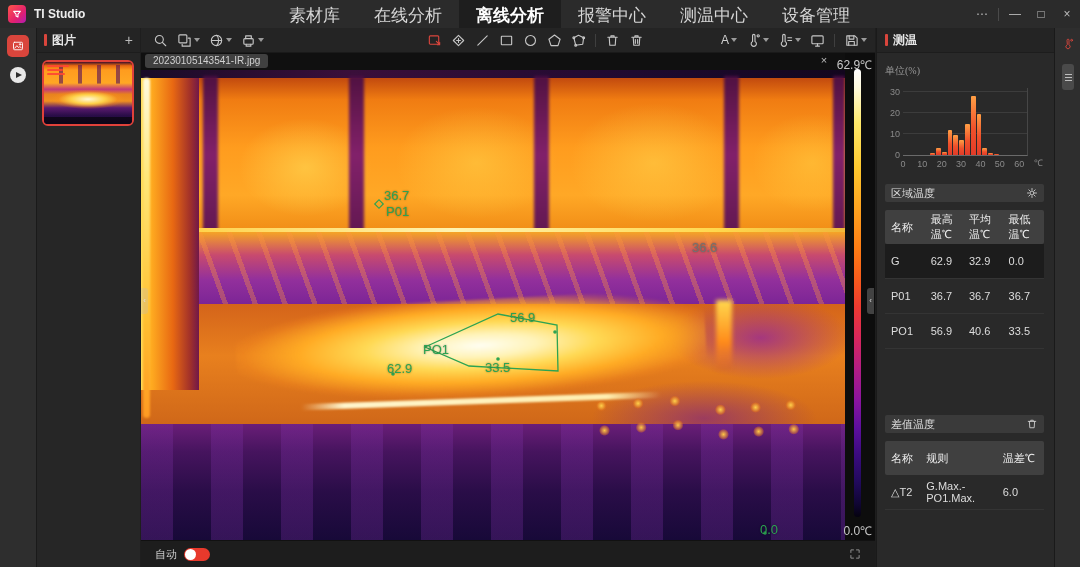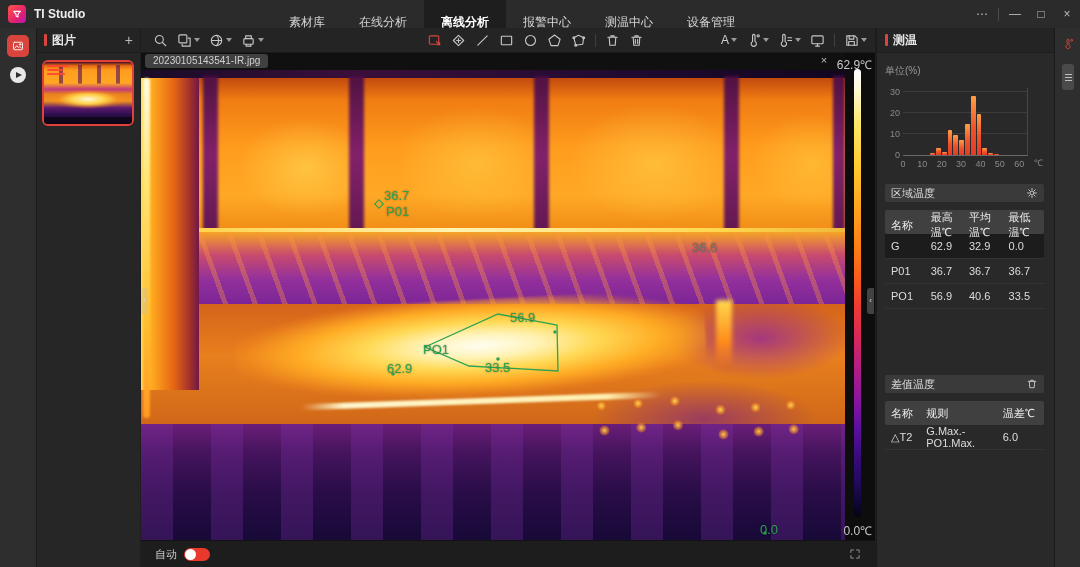--- a/index.html
+++ b/index.html
@@ -3,21 +3,21 @@
 <meta charset="utf-8">
 <style>
   html,body{margin:0;padding:0;background:#111;}
   .app{position:relative;width:1080px;height:567px;background:#1e1e1e;overflow:hidden;
        font-family:"Liberation Sans",sans-serif;color:#ccc;-webkit-font-smoothing:antialiased;}
   
   .titlebar{position:absolute;left:0;top:0;width:1080px;height:28px;background:#2b2b2b;display:flex;align-items:center;z-index:30;}
   .logo{width:18px;height:18px;margin-left:8px;border-radius:4px;background:linear-gradient(135deg,#ff5648,#e3206e 60%,#b31bb3);display:flex;align-items:center;justify-content:center;flex:0 0 auto;}
   .apptitle{margin-left:8px;font-size:12px;font-weight:bold;color:#eee;}
   .nav{position:absolute;left:272px;top:0;height:28px;display:flex;align-items:stretch;}
-  .nav-tab{padding:8px 17px;line-height:28px;font-size:12px;color:#d6d6d6;cursor:default;white-space:nowrap;}
+  .nav-tab{padding:2px 17px;line-height:28px;font-size:17px;color:#d6d6d6;cursor:default;white-space:nowrap;}
   .nav-tab.active{background:#1e1e1e;color:#fff;font-weight:bold;}
   .wctrl{position:absolute;right:0;top:0;height:28px;display:flex;align-items:center;}
   .wbtn{width:26px;text-align:center;font-size:12px;color:#bbb;line-height:28px;}
   .wsep{width:1px;height:13px;background:#4a4a4a;margin:0 3px;}
   
   .left-rail{position:absolute;left:0;top:28px;width:36px;bottom:0;background:#2e2e2e;border-right:1px solid #1a1a1a;z-index:20;}
   .rail-btn{width:22px;height:22px;margin:7px auto 0;border-radius:5px;display:flex;align-items:center;justify-content:center;}
   .rail-btn.active{background:#d9453c;}
   .playcir{width:16px;height:16px;border-radius:50%;background:#e8e8e8;position:relative;display:block;}
   .playcir:after{content:"";position:absolute;left:6px;top:4.5px;border-left:6px solid #2e2e2e;border-top:3.5px solid transparent;border-bottom:3.5px solid transparent;}
@@ -107,31 +107,31 @@
   .handle.hl{left:141px;top:288px;border-radius:0 3px 3px 0;}
   .handle.hr{left:867px;top:288px;border-radius:3px 0 0 3px;}
   
   .rpanel{position:absolute;left:876px;top:28px;width:177px;bottom:0;background:#292929;border-left:1px solid #1a1a1a;z-index:18;}
   .rp-head{height:24px;background:#242424;border-bottom:1px solid #1d1d1d;display:flex;align-items:center;padding:0 8px;}
   .rp-title{font-size:12px;font-weight:bold;color:#e6e6e6;}
   .rp-body{position:absolute;left:8px;right:10px;top:24px;bottom:0;}
   .chip{height:18px;background:#3a3a3a;border-radius:2px;display:flex;align-items:center;padding:0 6px;font-size:11px;color:#ddd;}
   .chip .sp{flex:1;}
   .chip1{margin-top:5px;}
-  .unit{margin-top:12px;font-size:10px;color:#999;}
+  .unit{margin-top:12px;font-size:10px;color:#999;font-family:Liberation Serif, serif;}
   .hist-wrap{position:relative;height:92px;margin-top:4px;}
   .hist-plot{position:absolute;left:18px;right:16px;top:6px;bottom:18px;border-bottom:1px solid #6a6a6a;border-right:1px solid #464646;}
   .hgrid{position:absolute;left:0;right:0;height:1px;background:#3c3c3c;}
   .hbar{position:absolute;bottom:0;border-radius:1px 1px 0 0;background:linear-gradient(180deg,#ff9f45,#ef512b 55%,#e23b28);}
   .hylab{position:absolute;left:-18px;width:15px;text-align:right;font-size:9px;color:#8a8a8a;transform:translateY(50%);}
   .hxlab{position:absolute;bottom:-14px;font-size:9px;color:#8a8a8a;transform:translateX(-50%);}
   .hxunit{position:absolute;right:-16px;bottom:-14px;font-size:9px;color:#8a8a8a;}
   .sec2{margin-top:10px;}
   .ttable{margin-top:8px;font-size:11px;color:#ddd;}
-  .trow{display:grid;align-items:center;height:24px;padding:0 6px;border-bottom:1px solid #343434;}
+  .trow{display:grid;align-items:center;height:34px;padding:0 6px;border-bottom:1px solid #343434;}
   .trow.g4{grid-template-columns:27% 26% 27% 20%;}
   .trow.g3{grid-template-columns:24% 52% 24%;}
   .trow.head{background:#404040;color:#ececec;border-radius:2px;border-bottom:none;}
   .trow.sel{background:#1c1c1c;}
   .sec3{margin-top:66px;}
   
   .right-rail{position:absolute;left:1054px;top:28px;width:26px;bottom:0;background:#2e2e2e;border-left:1px solid #1a1a1a;z-index:20;}
   .rr-thermo{margin:8px auto 0;width:16px;height:16px;display:flex;align-items:center;justify-content:center;}
   .list-btn{margin:12px auto 0;width:12px;height:26px;background:#4a4a4a;border-radius:3px;display:flex;flex-direction:column;justify-content:center;gap:2px;align-items:center;}
   .list-btn i{display:block;width:7px;height:1px;background:#bdbdbd;}

